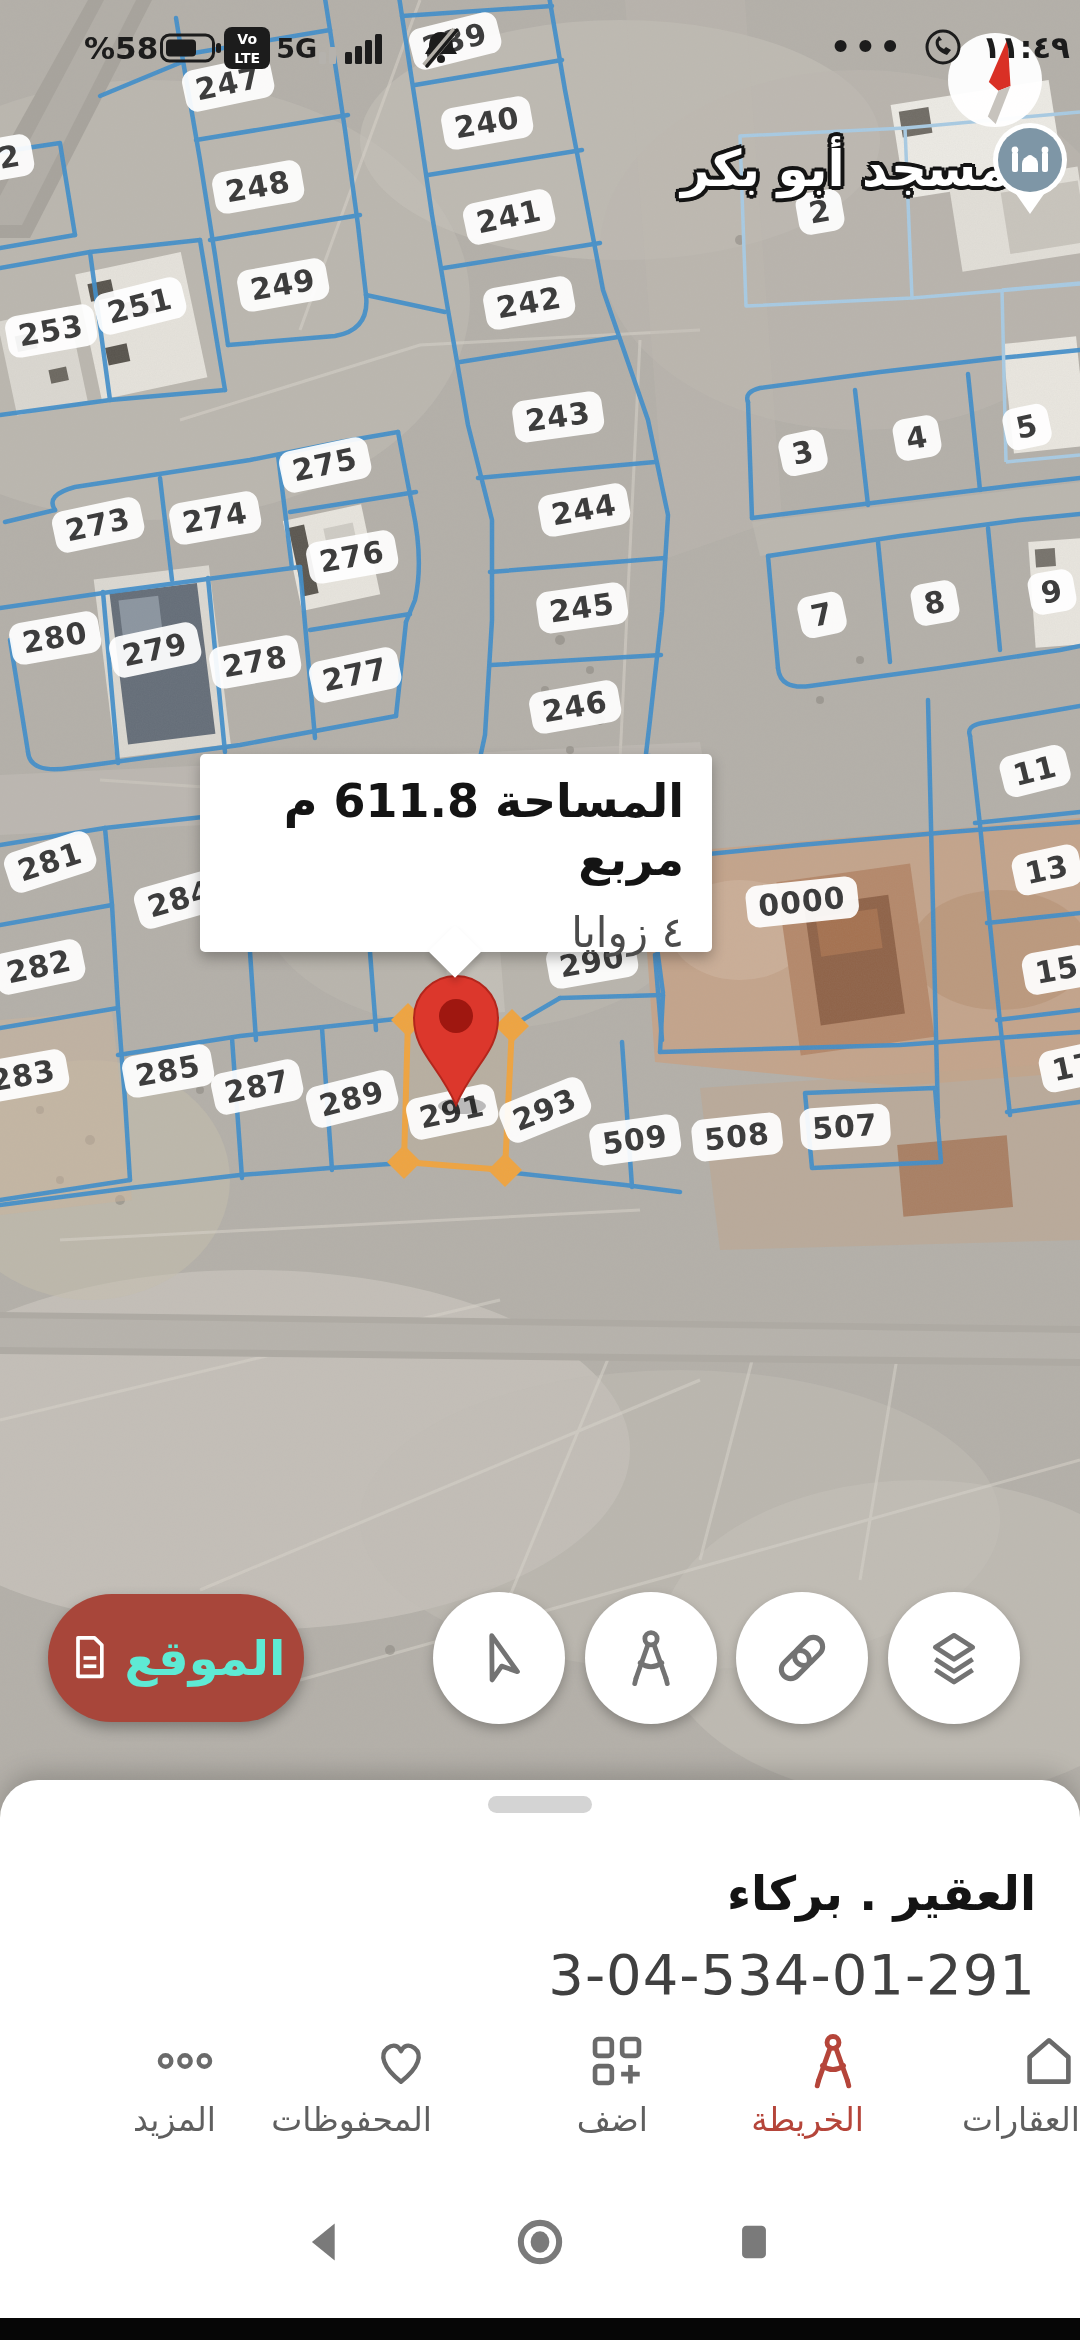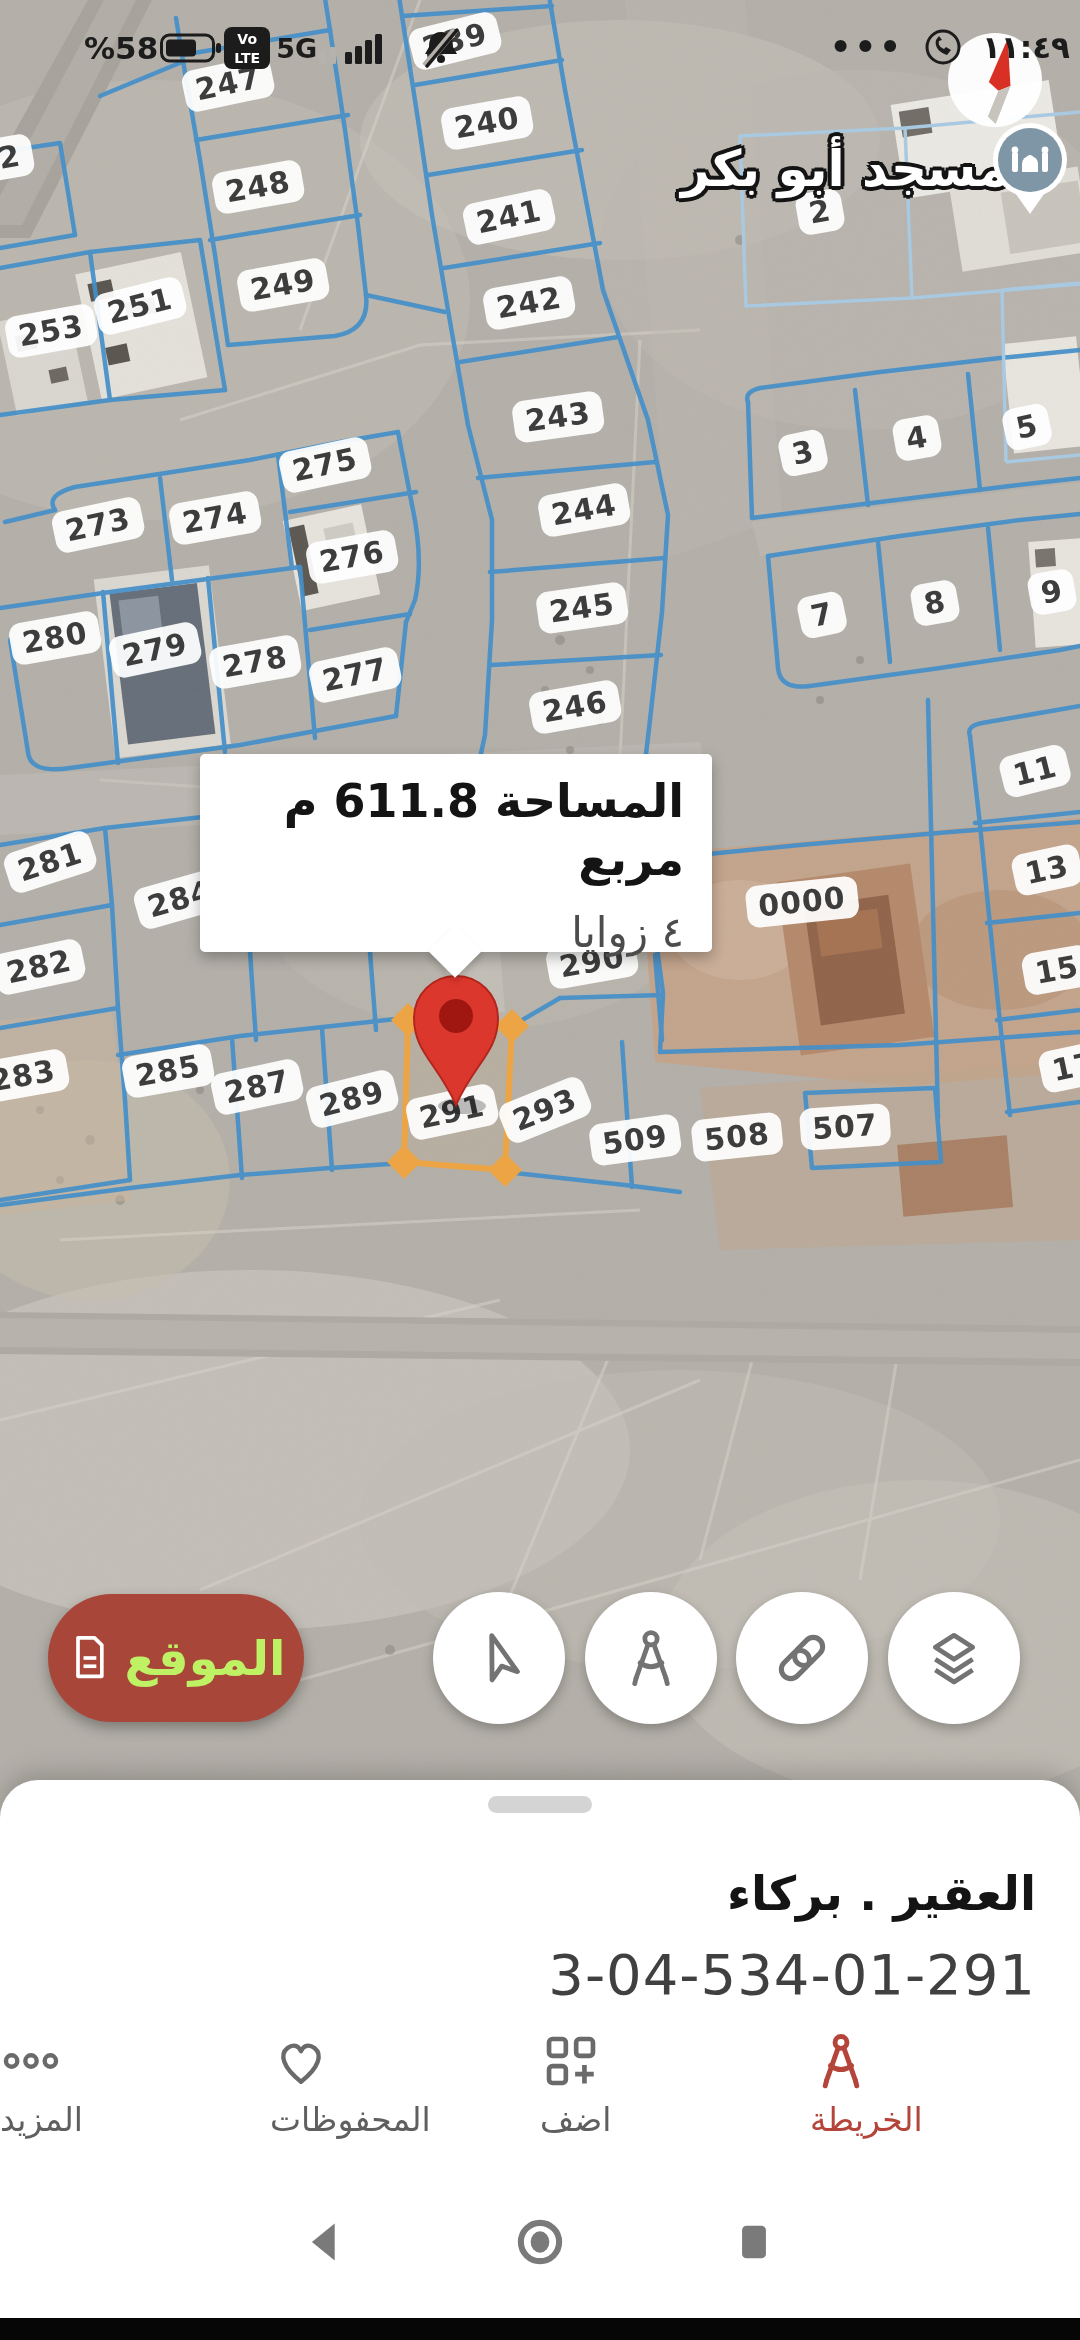--- a/index.html
+++ b/index.html
@@ -38,36 +38,36 @@
          font-size:14px;font-weight:700;text-align:center;line-height:19px;padding-top:3px;box-sizing:border-box;}
   .fiveg{font-size:27px;font-weight:700;margin-left:4px;}
   .sb-right{position:absolute;right:10px;top:26px;display:flex;align-items:center;gap:18px;}
   .dots{font-size:34px;letter-spacing:3px;font-weight:700;}
   .time{font-size:31px;font-weight:700;}
 
   
   .loc-btn{position:absolute;left:48px;top:1594px;width:256px;height:128px;z-index:8;
            background:#a8463a;border-radius:64px;display:flex;align-items:center;justify-content:center;
            gap:14px;box-shadow:0 6px 14px rgba(0,0,0,.3);direction:rtl;}
-  .loc-btn span{color:#bef264;font-size:48px;font-weight:700;}
+  .loc-btn span{color:#5eead4;font-size:48px;font-weight:700;}
   .fab{position:absolute;z-index:8;width:132px;height:132px;border-radius:50%;background:#fff;
        display:flex;align-items:center;justify-content:center;box-shadow:0 5px 12px rgba(0,0,0,.25);}
 
   
   .sheet{position:absolute;left:0;top:1780px;width:1080px;height:540px;background:#fff;z-index:9;
          border-radius:38px 38px 0 0;box-shadow:0 -8px 24px rgba(0,0,0,.18);}
   .handle{position:absolute;left:488px;top:16px;width:104px;height:17px;border-radius:9px;background:#d4d4d4;}
   .sheet-title{position:absolute;right:44px;top:86px;font-size:47px;font-weight:700;color:#141414;direction:rtl;}
   .sheet-code{position:absolute;right:44px;top:162px;font-size:56px;color:#404040;direction:ltr;letter-spacing:1px;}
   .sheet-divider{position:absolute;left:0;top:236px;width:1080px;height:2px;background:#ececec;}
 
   
   .bottomnav{position:absolute;left:0;top:2016px;width:1080px;height:150px;z-index:10;background:#fff;
              display:flex;flex-direction:row;}
-  .nav-item{flex:1;display:flex;flex-direction:column;align-items:flex-start;justify-content:flex-start;padding-top:14px;}
+  .nav-item{flex:1;display:flex;flex-direction:column;align-items:flex-end;justify-content:flex-start;padding-top:14px;}
   .nav-item .lbl{font-size:33px;color:#5f5f5f;margin-top:8px;}
   .nav-item.active .lbl{color:#b5453a;}
 
   
   .andnav{position:absolute;left:0;top:2166px;width:1080px;height:152px;background:#fff;z-index:10;
           display:flex;align-items:center;justify-content:center;gap:160px;}
   .blackbar{position:absolute;left:0;top:2318px;width:1080px;height:22px;background:#060606;z-index:11;}
 </style>
 </head>
 <body>
@@ -522,20 +522,26 @@
           <circle cx="12" cy="4.8" r="2.3"></circle>
           <path d="M10.9,6.9 L6.4,19.6"></path>
             <path d="M13.1,6.9 L17.6,19.6"></path>
           <path d="M7.9,13.8 Q12,16.8 16.1,13.8"></path>
           <path d="M6.4,19.6 L5.9,21.6"></path>
             <path d="M17.6,19.6 L18.1,21.6"></path>
         </g>
       </svg>
       <span class="lbl">الخريطة</span>
     </div>
+    <div class="nav-item">
+      <svg width="62" height="62" viewBox="0 0 24 24">
+        <path d="M4.5,10.5 L12,4 L19.5,10.5 V20 H4.5 Z" fill="none" stroke="#6a6a6a" stroke-width="1.8" stroke-linejoin="round"></path>
+      </svg>
+      <span class="lbl">العقارات</span>
+    </div>
   </div>
 
   <div class="andnav">
     <svg width="52" height="52" viewBox="0 0 24 24">
       <polygon points="16,3.5 5.5,12 16,20.5" fill="#7a7a7a"></polygon>
     </svg>
     <svg width="56" height="56" viewBox="0 0 24 24">
       <circle cx="12" cy="12" r="8.2" fill="none" stroke="#7a7a7a" stroke-width="2.6"></circle>
       <ellipse cx="12" cy="12" rx="4" ry="4.6" fill="#7a7a7a"></ellipse>
     </svg>

